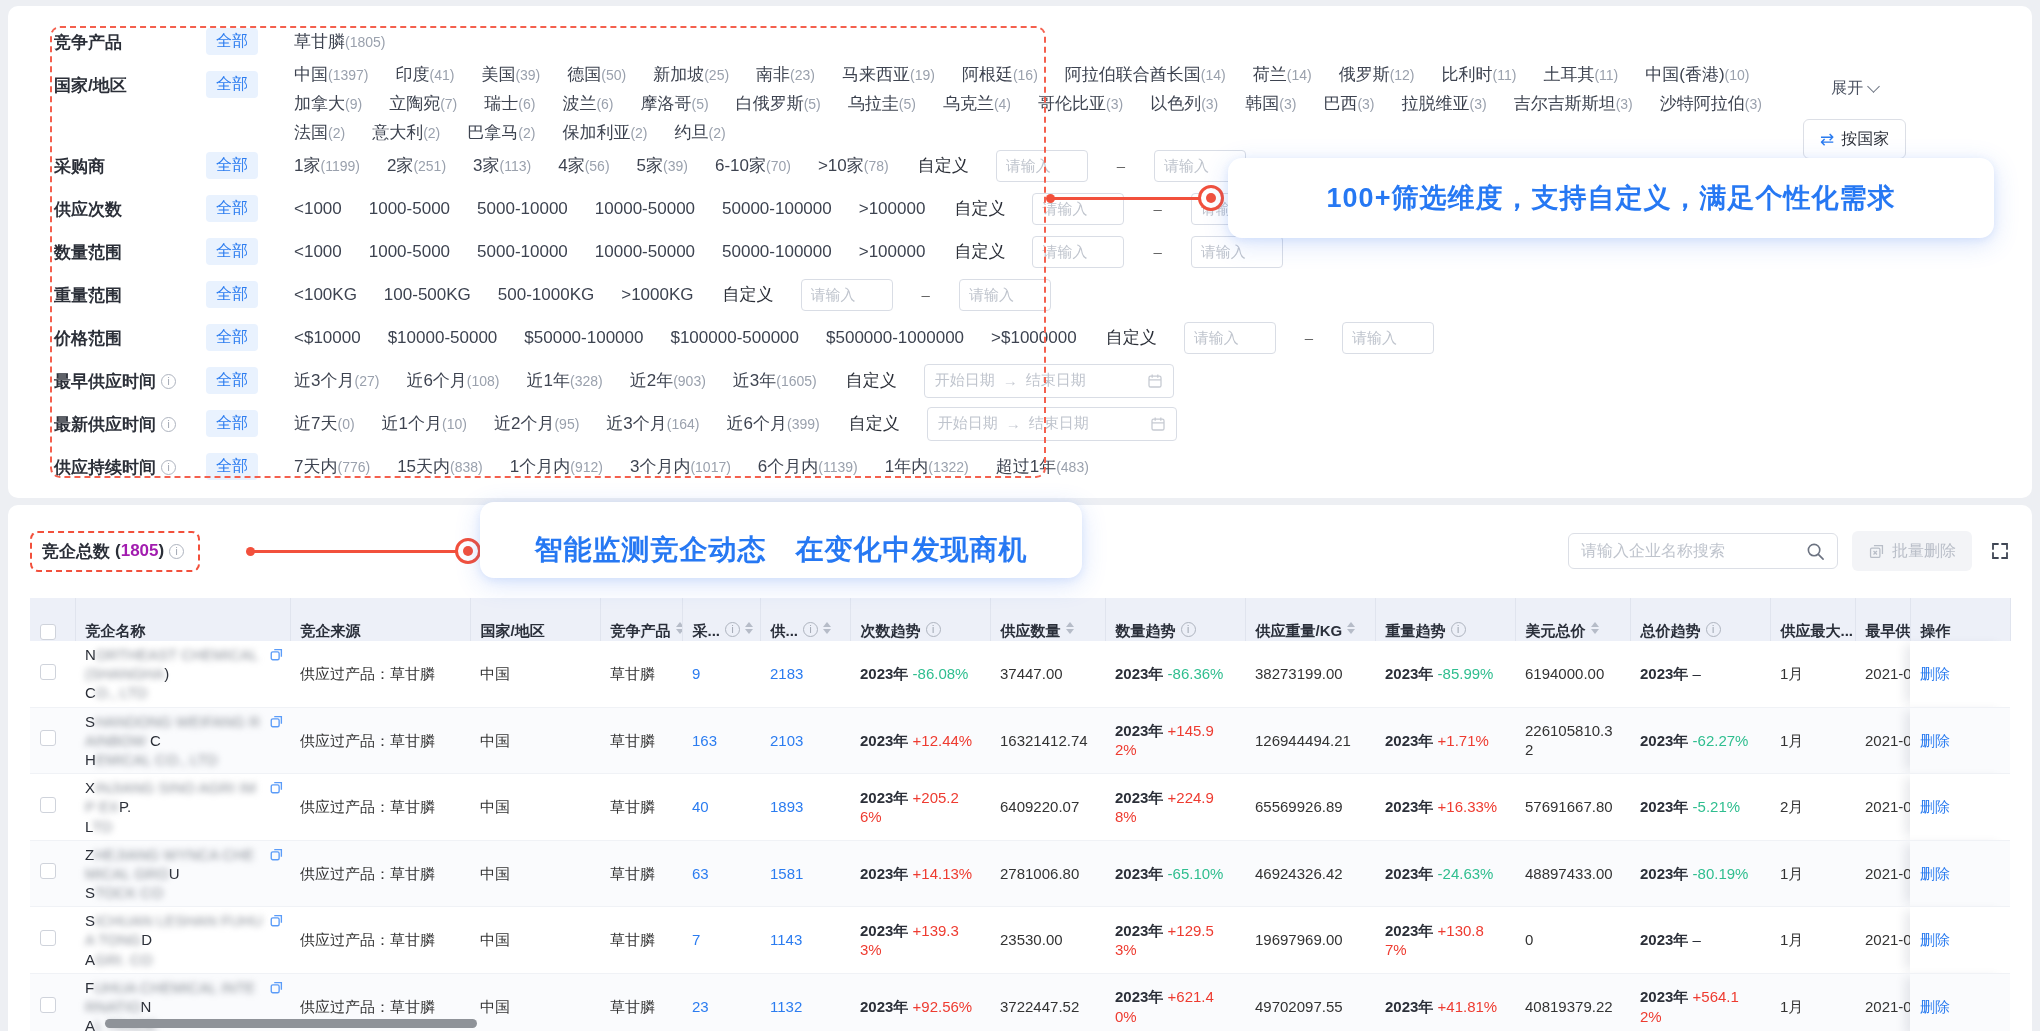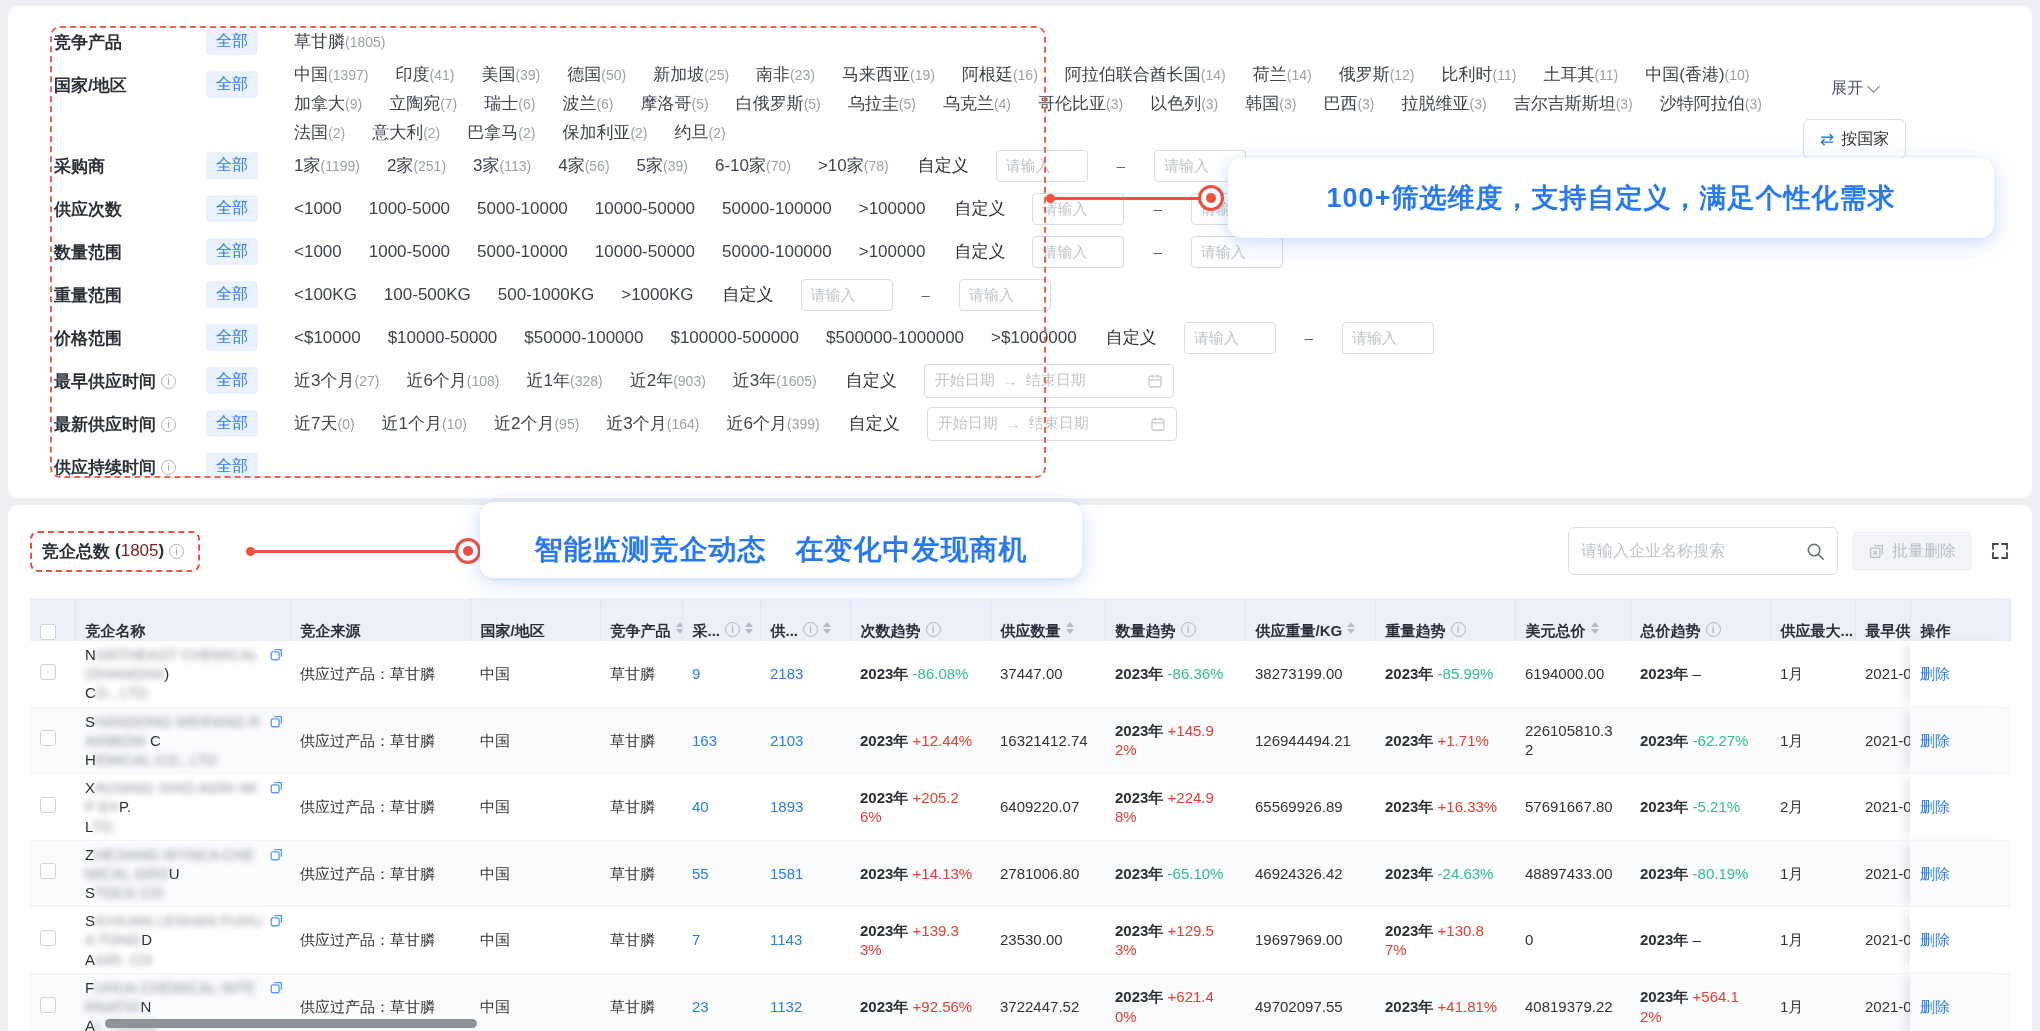--- a/index.html
+++ b/index.html
@@ -61,22 +61,22 @@
   #callout1-card { left:1228px; top:158px; width:766px; height:80px; }
   #callout1-card span { font-size:27px; font-weight:700; color:#2678f3; letter-spacing:1px; }
   #callout2-card { left:480px; top:502px; width:602px; height:76px; }
   #callout2-card span { font-size:28px; font-weight:700; color:#2678f3; letter-spacing:1px;margin-top:20px; }
 
   
   #toolbar { position:absolute; left:30px; top:528px; width:1980px; height:46px;
              display:flex; align-items:center; }
   #total-box { border:2px dashed #f2503c; border-radius:8px; padding:7px 14px 7px 10px;
                display:flex; align-items:center; gap:5px; font-size:17px; font-weight:700; color:#2b2f38; }
-  #total-box .cnt { color:#7f1d1d; font-weight:400; }
-  #search-wrap { margin-left:auto; width:270px; height:48px; border:1px solid #dcdfe6; border-radius:6px;
+  #total-box .cnt { color:#a21caf; font-weight:700; }
+  #search-wrap { margin-left:auto; width:270px; height:36px; border:1px solid #dcdfe6; border-radius:6px;
                  display:flex; align-items:center; padding:0 12px; }
   #search-input { border:none; outline:none; flex:1; font-size:16px;
                   font-family:"Liberation Sans","DejaVu Sans",sans-serif; color:#333; }
   #batch-delete { margin-left:14px; height:40px; padding:0 16px; background:#f3f4f7; border:none;
                   border-radius:6px; color:#b9bec8; font-size:16px; display:flex; align-items:center; gap:7px; }
   #fullscreen { margin-left:18px; cursor:pointer; display:flex; }
 
   
   #table-wrap { position:absolute; left:30px; top:598px; width:1980px; }
   table { border-collapse:collapse; table-layout:fixed; width:1980px; font-size:15px; }
@@ -279,20 +279,29 @@
                 <rect x="2.5" y="4" width="15" height="13.5" rx="2"></rect>
                 <path d="M2.5 8.5h15M6.5 2v4M13.5 2v4"></path>
               </svg>
             </span>
           </span>
         </div>
       </div>
       <div class="f-row">
         <div class="f-label">供应持续时间<span class="info-i">i</span></div>
         <span class="chip">全部</span>
+        <div class="f-opts">
+          <span class="opt">7天内<i>(776)</i></span>
+          <span class="opt">15天内<i>(838)</i></span>
+          <span class="opt">1个月内<i>(912)</i></span>
+          <span class="opt">3个月内<i>(1017)</i></span>
+          <span class="opt">6个月内<i>(1139)</i></span>
+          <span class="opt">1年内<i>(1322)</i></span>
+          <span class="opt">超过1年<i>(483)</i></span>
+        </div>
       </div>
     </div>
   <div id="country-extra">
     <span id="expand-toggle">
       <span>展开</span>
       <span class="chev"></span>
     </span>
     <button id="by-country-btn">
       <span class="swap">⇄</span>
       <span>按国家</span>
@@ -584,21 +593,21 @@
             <span class="copy-ic">
               <svg width="15" height="15" viewBox="0 0 20 20" fill="none" stroke="#5b9cf8" stroke-width="1.8">
                 <rect x="3" y="6.5" width="10.5" height="10.5" rx="2"></rect>
                 <path d="M7 3.5h9.5V13"></path>
               </svg>
             </span>
           </td>
           <td>供应过产品：草甘膦</td>
           <td>中国</td>
           <td>草甘膦</td>
-          <td><span class="blue-link">55</span></td>
+          <td><span class="blue-link">63</span></td>
           <td><span class="blue-link">1581</span></td>
           <td class="trend"><span class="yr">2023年</span> <span class="up">+14.13%</span></td>
           <td>2781006.80</td>
           <td class="trend"><span class="yr">2023年</span> <span class="down">-65.10%</span></td>
           <td>46924326.42</td>
           <td class="trend"><span class="yr">2023年</span> <span class="down">-24.63%</span></td>
           <td>48897433.00</td>
           <td class="trend"><span class="yr">2023年</span> <span class="down">-80.19%</span></td>
           <td>1月</td>
           <td class="earliest-cell">2021-0</td>

